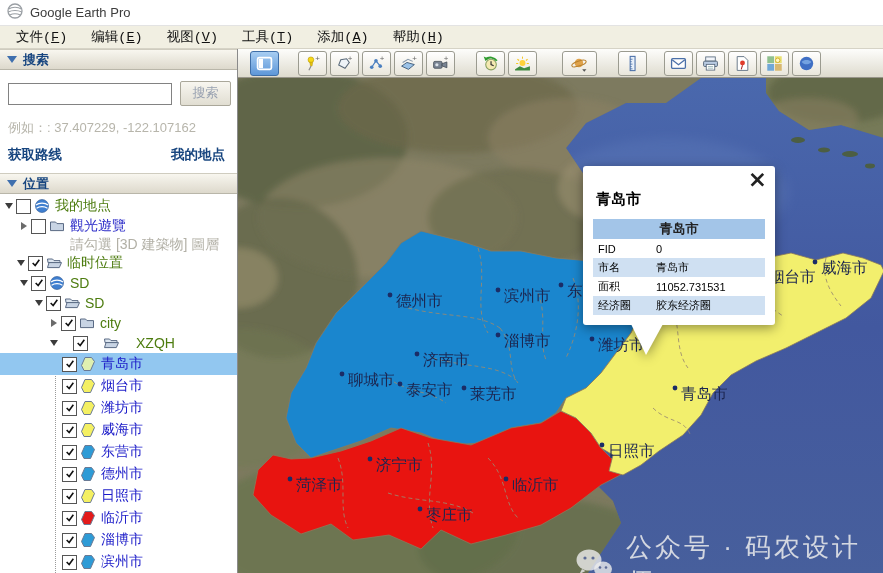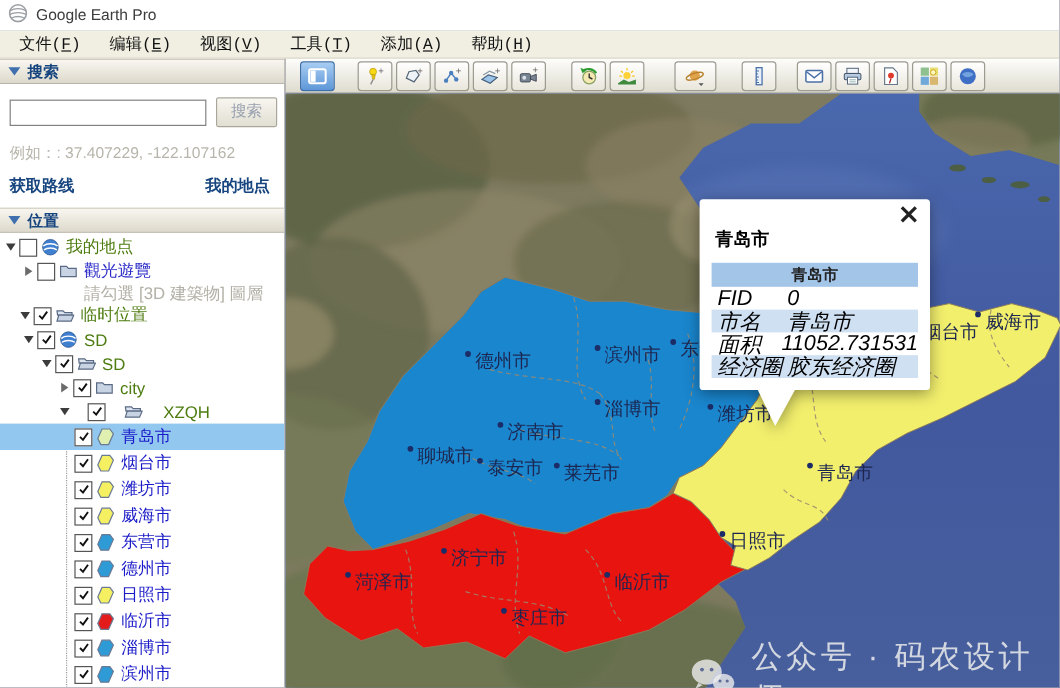--- a/index.html
+++ b/index.html
@@ -62,21 +62,21 @@
   
   #watermark{position:absolute;left:336px;top:452px;display:flex;align-items:center;gap:12px;pointer-events:none;}
   #watermark .wtext{font-size:26px;color:rgba(236,236,236,.85);letter-spacing:3px;font-family:"Liberation Sans",sans-serif;}
   
   #popup-wrap{position:absolute;left:345px;top:88px;filter:drop-shadow(0 3px 6px rgba(0,0,0,.4));}
   #popup{position:relative;width:192px;background:#fff;border-radius:3px;padding:10px 0 10px 0;}
   #popup:after{content:"";position:absolute;left:48px;bottom:-30px;width:0;height:0;
     border-left:15px solid transparent;border-right:17px solid transparent;border-top:31px solid #fff;}
   #popup-close{position:absolute;top:2px;right:8px;font-size:23px;font-weight:bold;color:#222;line-height:22px;cursor:pointer;font-family:"DejaVu Sans",sans-serif;}
   #popup-title{margin:14px 0 10px 13px;font-size:15px;font-weight:bold;color:#000;}
-  #popup-table{margin:0 10px;font-size:18px;font-style:italic;}
+  #popup-table{margin:0 10px;font-size:11px;}
   .prow{display:flex;height:19px;align-items:center;}
   .prow.alt{background:#cfe0f2;}
   .prow .pl{width:58px;padding-left:5px;color:#000;}
   .prow .pv{flex:1;color:#000;}
   #popup-thead{height:20px;background:#a3c5e8;display:flex;align-items:center;justify-content:center;font-weight:bold;font-size:13px;margin:0 10px;}
 </style>
 </head>
 <body>
 
 <div id="window">

